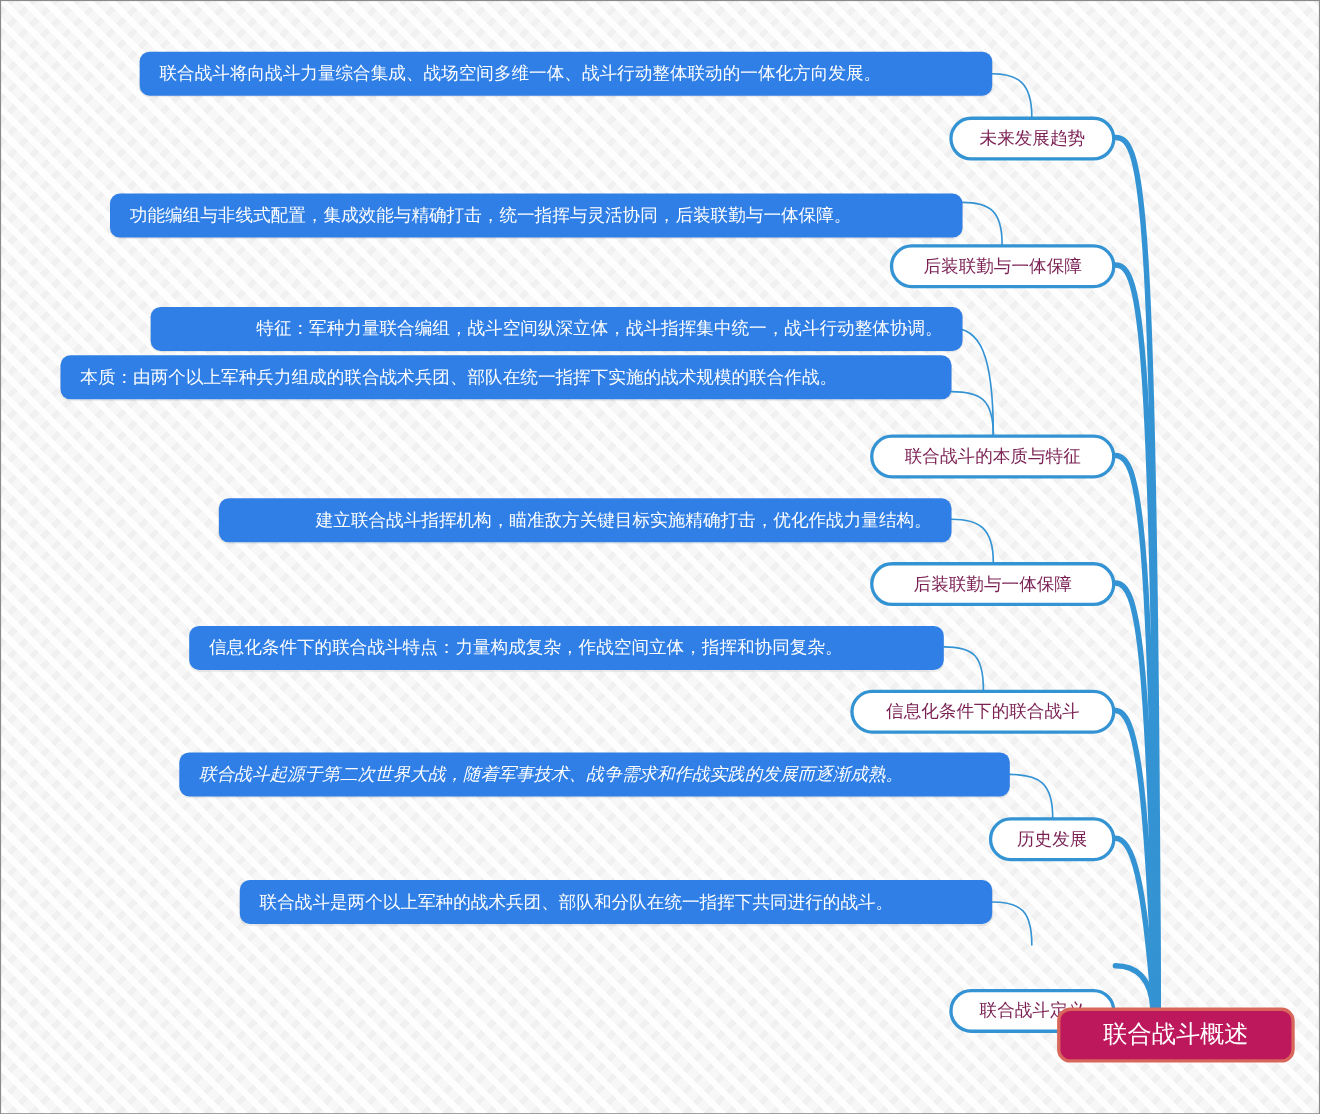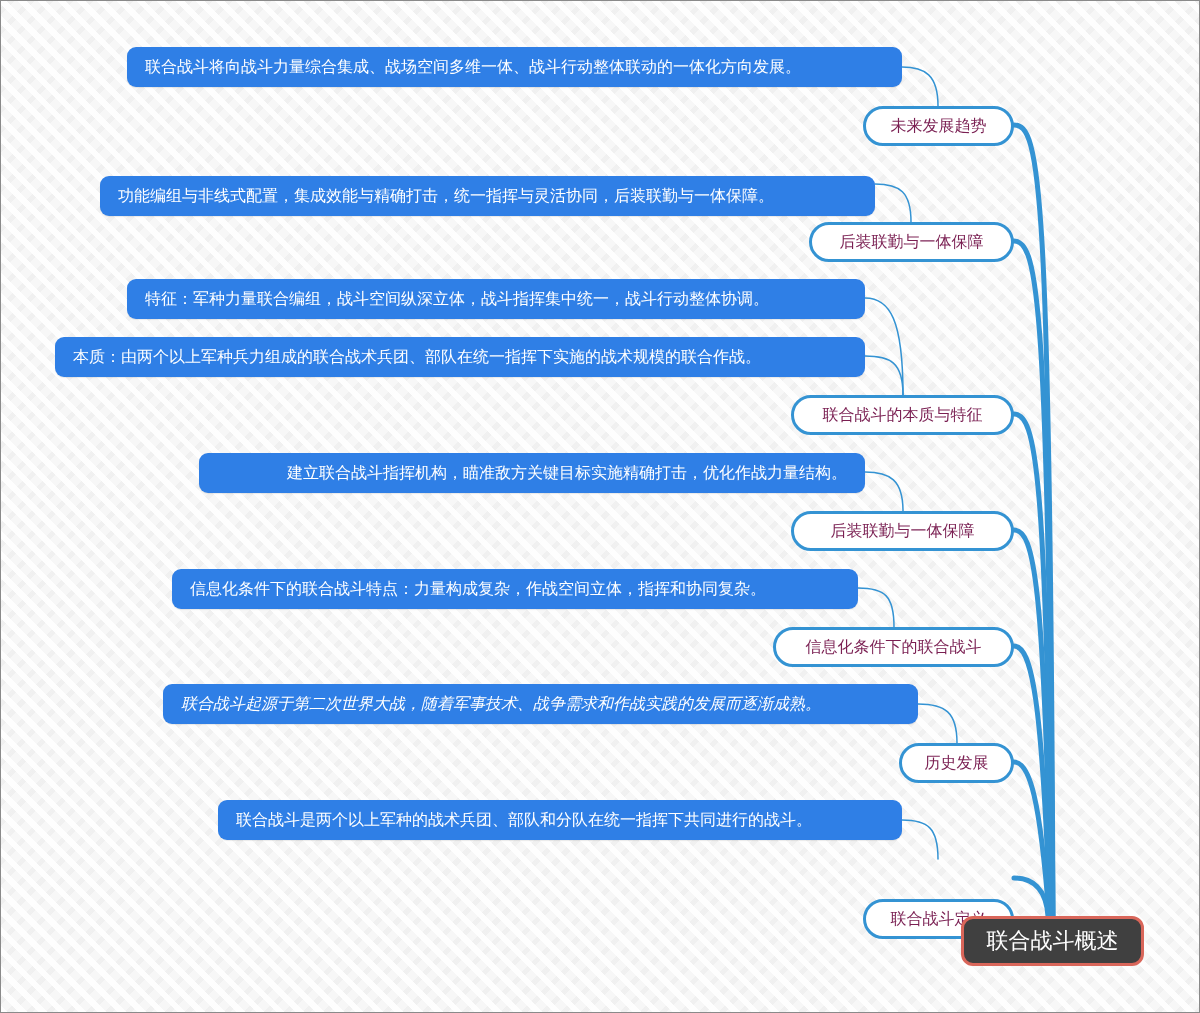--- a/index.html
+++ b/index.html
@@ -22,22 +22,22 @@
     font-size: 16px; line-height: 40px; padding: 0 18px; white-space: nowrap;
     box-shadow: 0 1px 1px rgba(0,0,0,0.08);
   }
   .topic {
     position: absolute; height: 40px; box-sizing: border-box;
     background: #ffffff; color: #7a1f52; border: 3px solid #3493d3;
     border-radius: 20px; font-size: 16px; line-height: 34px; text-align: center;
     white-space: nowrap;
   }
   .root {
-    position: absolute; left: 961px; top: 916px; width: 183px; height: 50px;
-    box-sizing: border-box; background: #404040; color: #ffffff;
+    position: absolute; left: 961px; top: 916px; width: 216px; height: 50px;
+    box-sizing: border-box; background: #be185d; color: #ffffff;
     border: 3px solid #d9665a; border-radius: 12px; font-size: 22px;
     line-height: 44px; text-align: center; white-space: nowrap;
   }
 </style>
 </head>
 <body>
 
 <svg class="links" viewBox="0 0 1200 1013">
   <g fill="none" stroke="#3493d3" stroke-linecap="round">
 
@@ -59,22 +59,22 @@
     <path d="M902,820 C928,820 938,828 938,859" stroke-width="1.5"></path>
   </g>
 </svg>
 
 <div class="leaf" style="left:127px; top:47px; width:775px;"><span>联合战斗将向战斗力量综合集成、战场空间多维一体、战斗行动整体联动的一体化方向发展。</span></div>
 <div class="topic" style="left:863px; top:106px; width:151px;"><span>未来发展趋势</span></div>
 
 <div class="leaf" style="left:100px; top:176px; width:775px;"><span>功能编组与非线式配置，集成效能与精确打击，统一指挥与灵活协同，后装联勤与一体保障。</span></div>
 <div class="topic" style="left:809px; top:222px; width:205px;"><span>后装联勤与一体保障</span></div>
 
-<div class="leaf" style="left:127px; top:279px; width:738px;"><span>特征：军种力量联合编组，战斗空间纵深立体，战斗指挥集中统一，战斗行动整体协调。</span></div>
-<div class="leaf" style="left:55px; top:337px; width:810px;"><span>本质：由两个以上军种兵力组成的联合战术兵团、部队在统一指挥下实施的战术规模的联合作战。</span></div>
+<div class="leaf" style="left:137px; top:279px; width:738px;text-align:right;"><span>特征：军种力量联合编组，战斗空间纵深立体，战斗指挥集中统一，战斗行动整体协调。</span></div>
+<div class="leaf" style="left:55px; top:323px; width:810px;"><span>本质：由两个以上军种兵力组成的联合战术兵团、部队在统一指挥下实施的战术规模的联合作战。</span></div>
 <div class="topic" style="left:791px; top:395px; width:223px;"><span>联合战斗的本质与特征</span></div>
 
 <div class="leaf" style="left:199px; top:453px; width:666px;text-align:right;"><span>建立联合战斗指挥机构，瞄准敌方关键目标实施精确打击，优化作战力量结构。</span></div>
 <div class="topic" style="left:791px; top:511px; width:223px;"><span>后装联勤与一体保障</span></div>
 
 <div class="leaf" style="left:172px; top:569px; width:686px;"><span>信息化条件下的联合战斗特点：力量构成复杂，作战空间立体，指挥和协同复杂。</span></div>
 <div class="topic" style="left:773px; top:627px; width:241px;"><span>信息化条件下的联合战斗</span></div>
 
 <div class="leaf" style="left:163px; top:684px; width:755px;font-style:italic;"><span>联合战斗起源于第二次世界大战，随着军事技术、战争需求和作战实践的发展而逐渐成熟。</span></div>
 <div class="topic" style="left:899px; top:743px; width:115px;"><span>历史发展</span></div>

